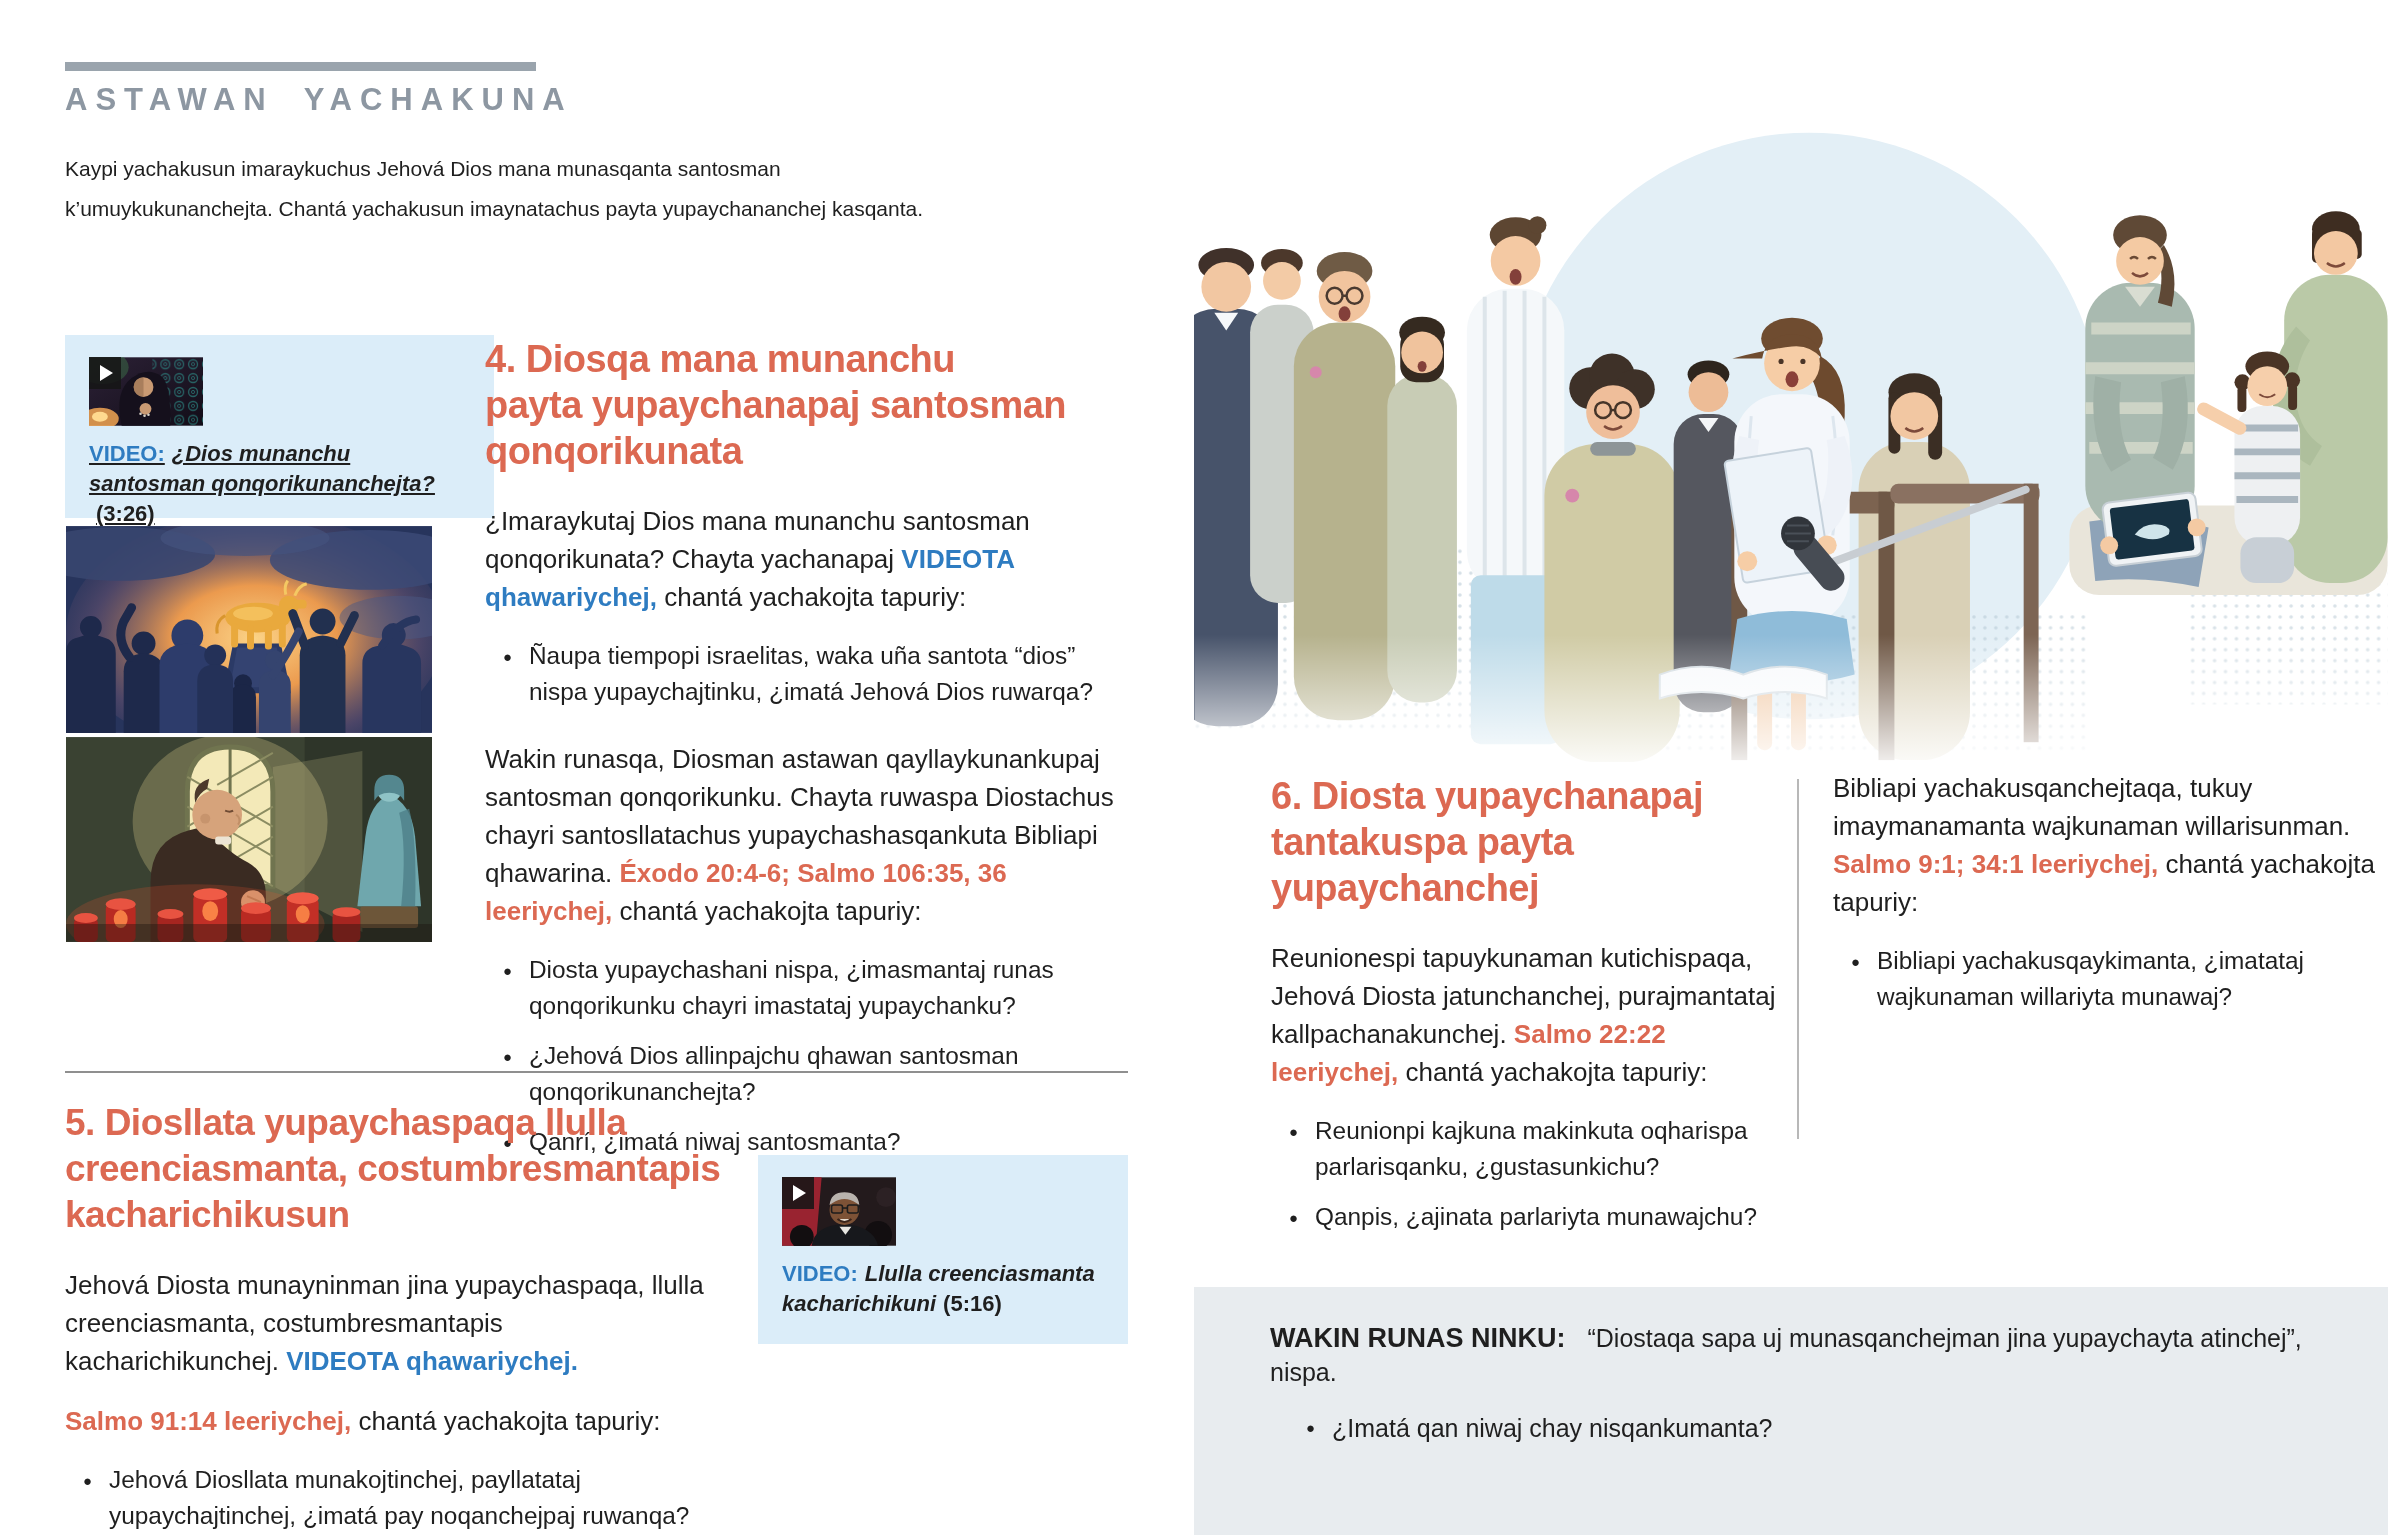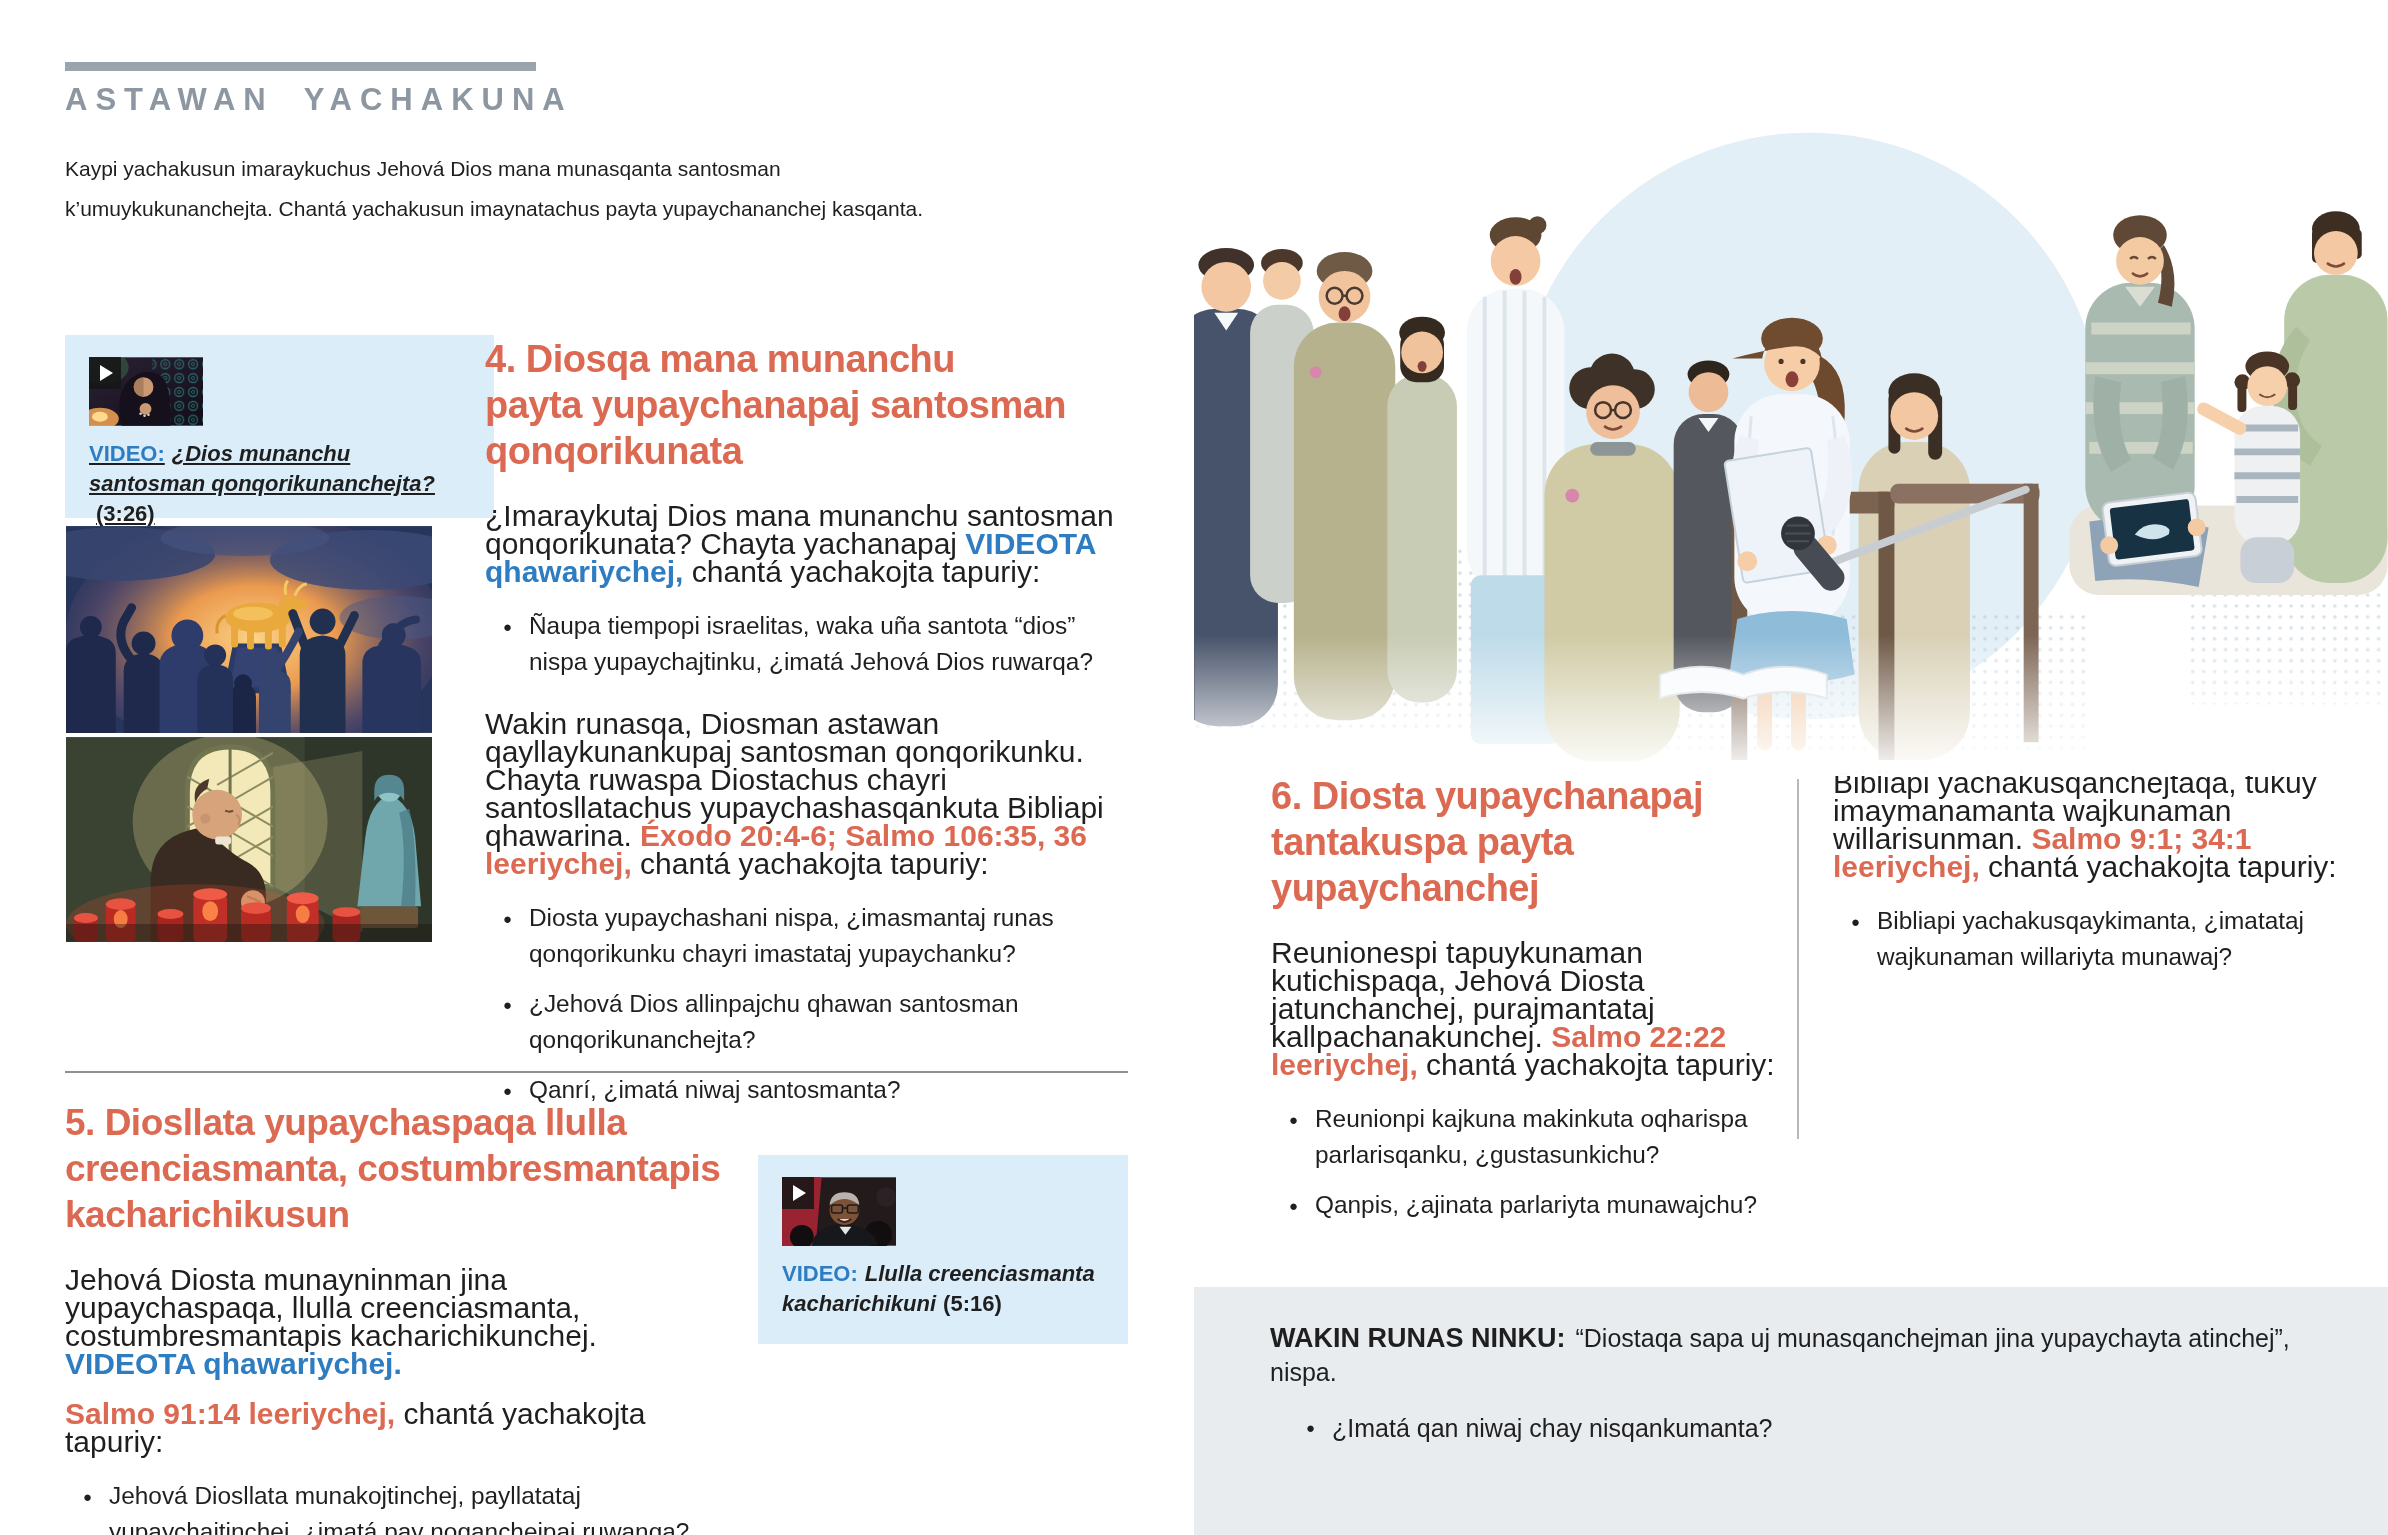--- a/index.html
+++ b/index.html
@@ -44,35 +44,35 @@
   
   .col{position:absolute;}
   .s4{left:485px;top:336px;width:652px;}
   .s5{left:65px;top:1100px;width:657px;}
   .s6{left:1271px;top:773px;width:509px;}
   .s7{left:1833px;top:769px;width:553px;}
   .col h2{font-size:38px;line-height:46px;font-weight:bold;color:var(--red);
     letter-spacing:-0.5px;margin:0 0 28px 0;}
   .s5 h2{font-size:37px;}
   .s7 h2{font-size:36px;}
-  .col p{font-size:30px;line-height:28px;margin:0 0 22px 0;}
+  .col p{font-size:26px;line-height:38px;margin:0 0 22px 0;}
   .col ul{list-style:none;margin:4px 0 30px 0;padding:0 0 0 18px;}
   .col li{font-size:24.4px;line-height:36px;margin:0 0 14px 0;padding-left:26px;position:relative;}
   .col li::before{content:"●";position:absolute;left:0;top:1px;font-size:15px;}
   .seg-link{color:var(--blue);font-weight:bold;cursor:pointer;}
   .seg-ref{color:var(--red);font-weight:bold;cursor:pointer;}
 
   .hr1{position:absolute;left:65px;top:1071px;width:1063px;height:2px;background:#8f8f8f;}
   .vdiv{position:absolute;left:1797px;top:779px;width:2px;height:360px;background:#b8b8b8;}
 
   
   .callout{position:absolute;left:1194px;top:1287px;width:1194px;height:249px;
     background:var(--callout-bg);padding:34px 60px 0 76px;}
   .callout .head{font-size:25px;line-height:34px;}
-  .clabel{font-weight:bold;font-size:27px;margin-right:10px;}
+  .clabel{font-weight:bold;font-size:27px;margin-right:22px;}
   .callout ul{list-style:none;margin:22px 0 0 0;padding:0 0 0 36px;}
   .callout li{font-size:25px;line-height:34px;padding-left:26px;position:relative;}
   .callout li::before{content:"●";position:absolute;left:0;top:0;font-size:15px;}
 
   .hero{position:absolute;left:1194px;top:78px;width:1194px;height:698px;}
   .hero svg{display:block;width:1194px;height:698px;}
 </style>
 </head>
 <body>
 

